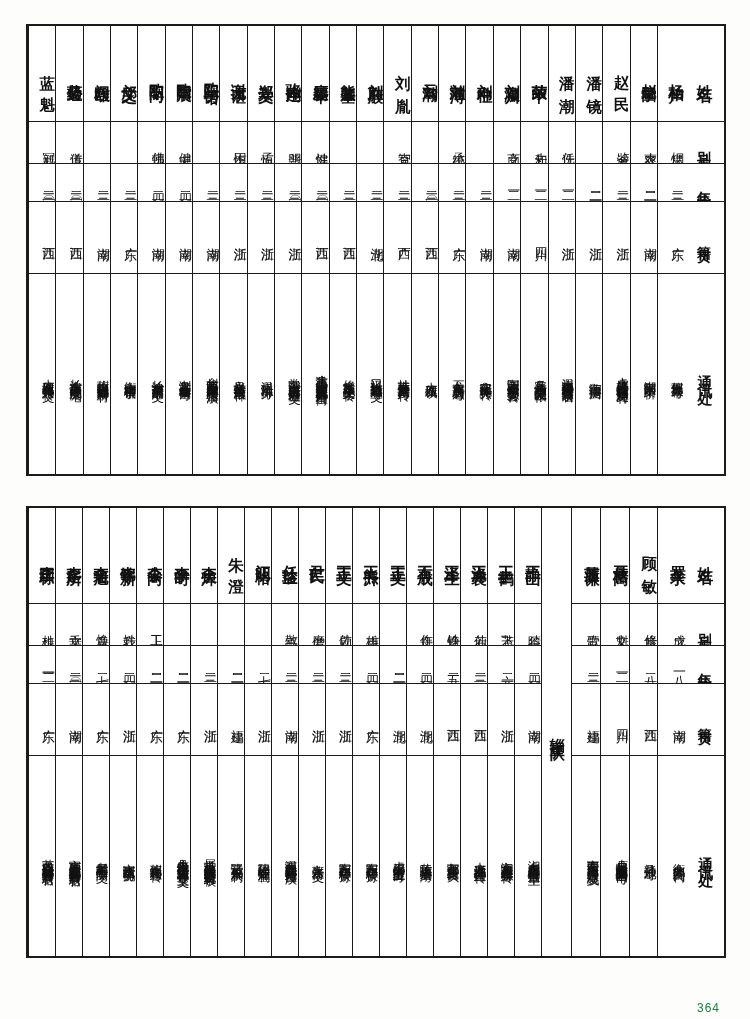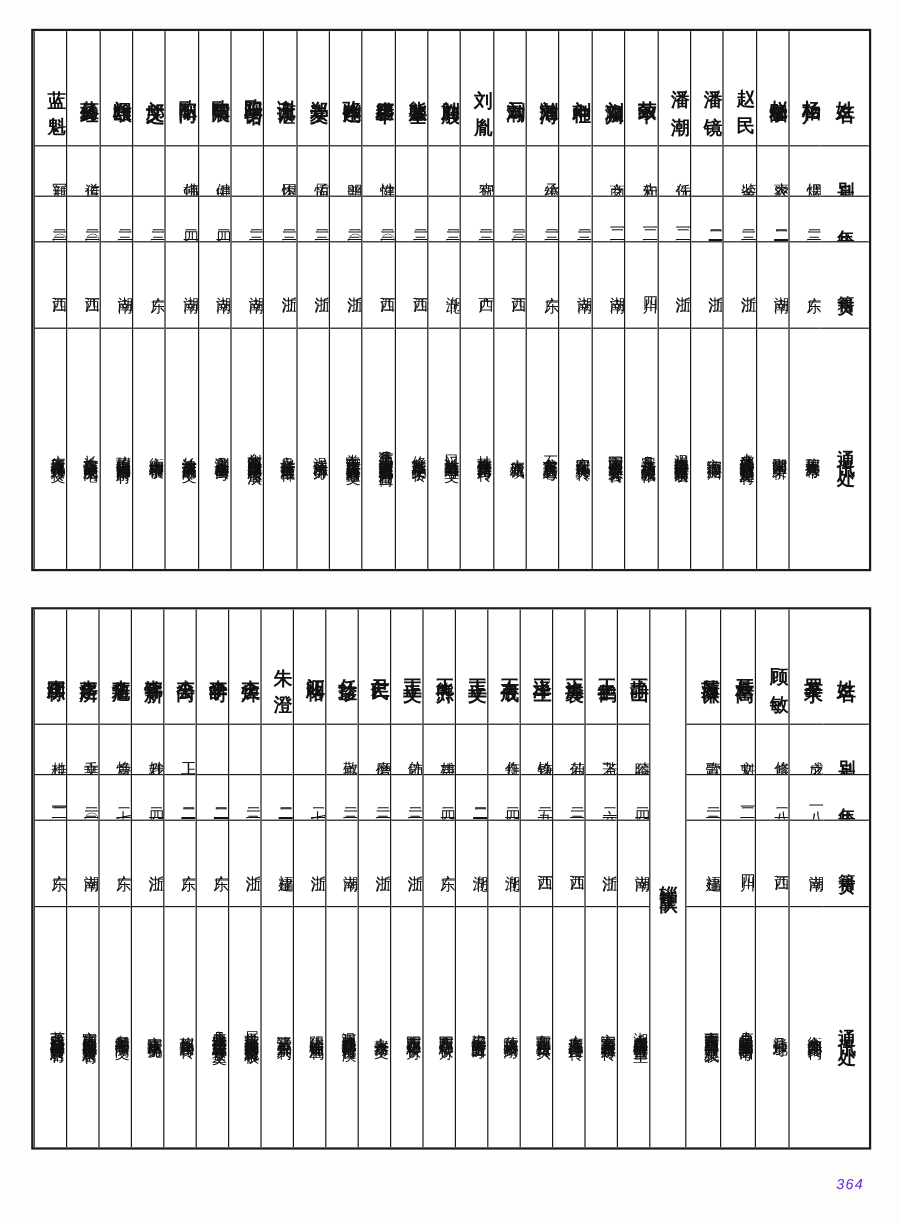--- a/index.html
+++ b/index.html
@@ -97,26 +97,25 @@
     letter-spacing: 4px;
     display: flex;
     align-items: center;
     justify-content: center;
     height: 100%;
   }
 
   .page-number {
     position: absolute;
     right: 30px;
-    bottom: 25px;
+    bottom: 4px;
     font-size: 12px;
     font-family: "Liberation Sans", sans-serif;
-    color: #6d28d9;
+    color: #15803d;
     letter-spacing: 1px;
-    font-style: italic;
   }
 </style>
 </head>
 <body>
 
 <div class="page">
 
   <div class="ledger" id="ledger-top">
 
     <div class="ledger-col hdr" style="width:40px">

